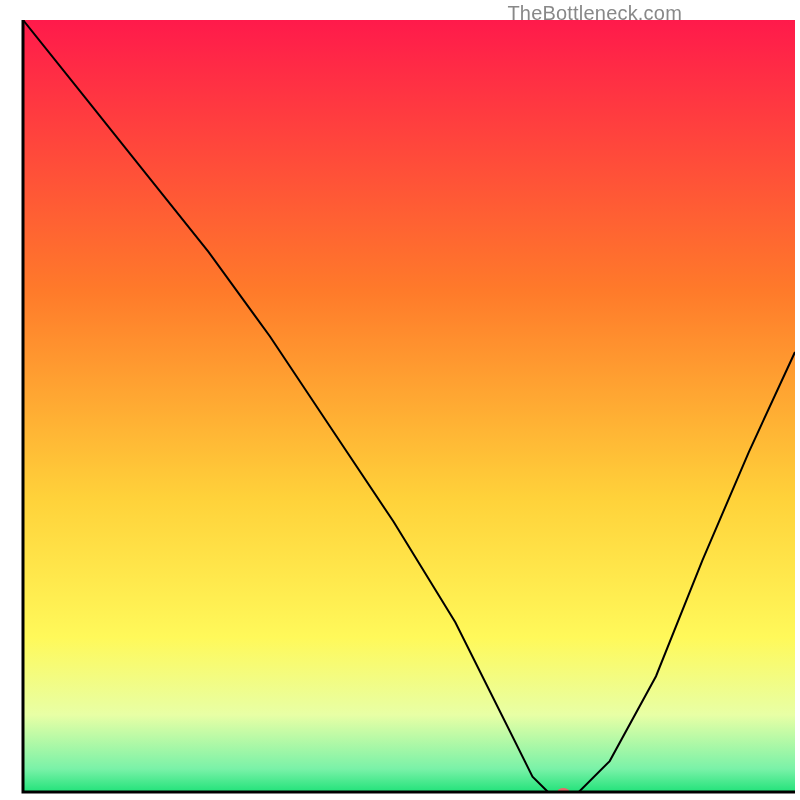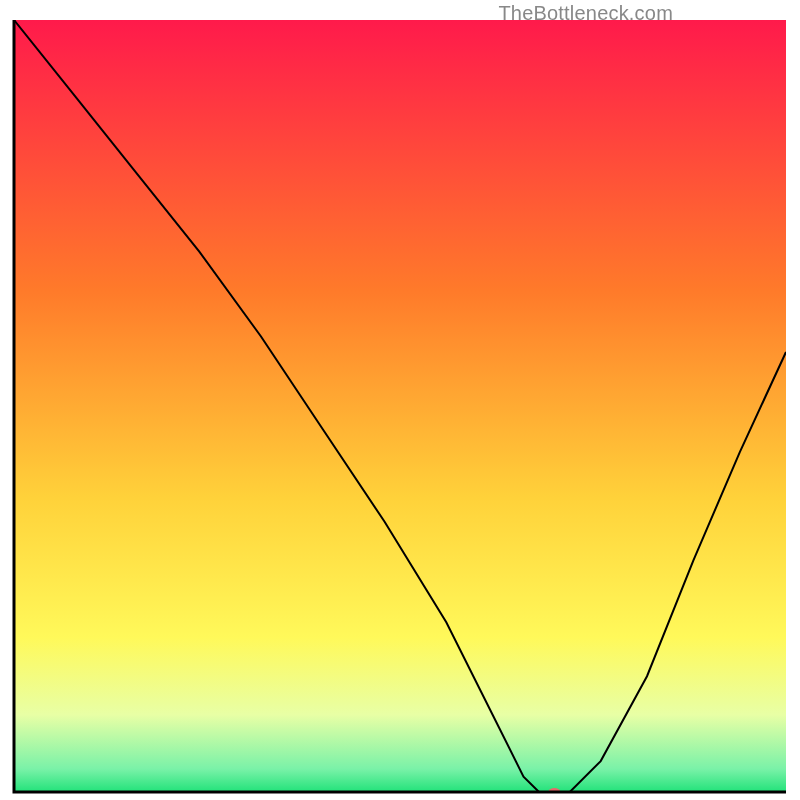--- a/index.html
+++ b/index.html
@@ -7,20 +7,21 @@
     padding: 0;
     width: 800px;
     height: 800px;
     background: #ffffff;
     font-family: Arial, Helvetica, sans-serif;
   }
   .wrap {
     position: relative;
     width: 681px;
     height: 800px;
+    margin-left: 9px;
   }
   .watermark {
     position: absolute;
     top: 2px;
     right: 8px;
     font-size: 20px;
     color: #888888;
     font-weight: 400;
     letter-spacing: 0.2px;
   }

